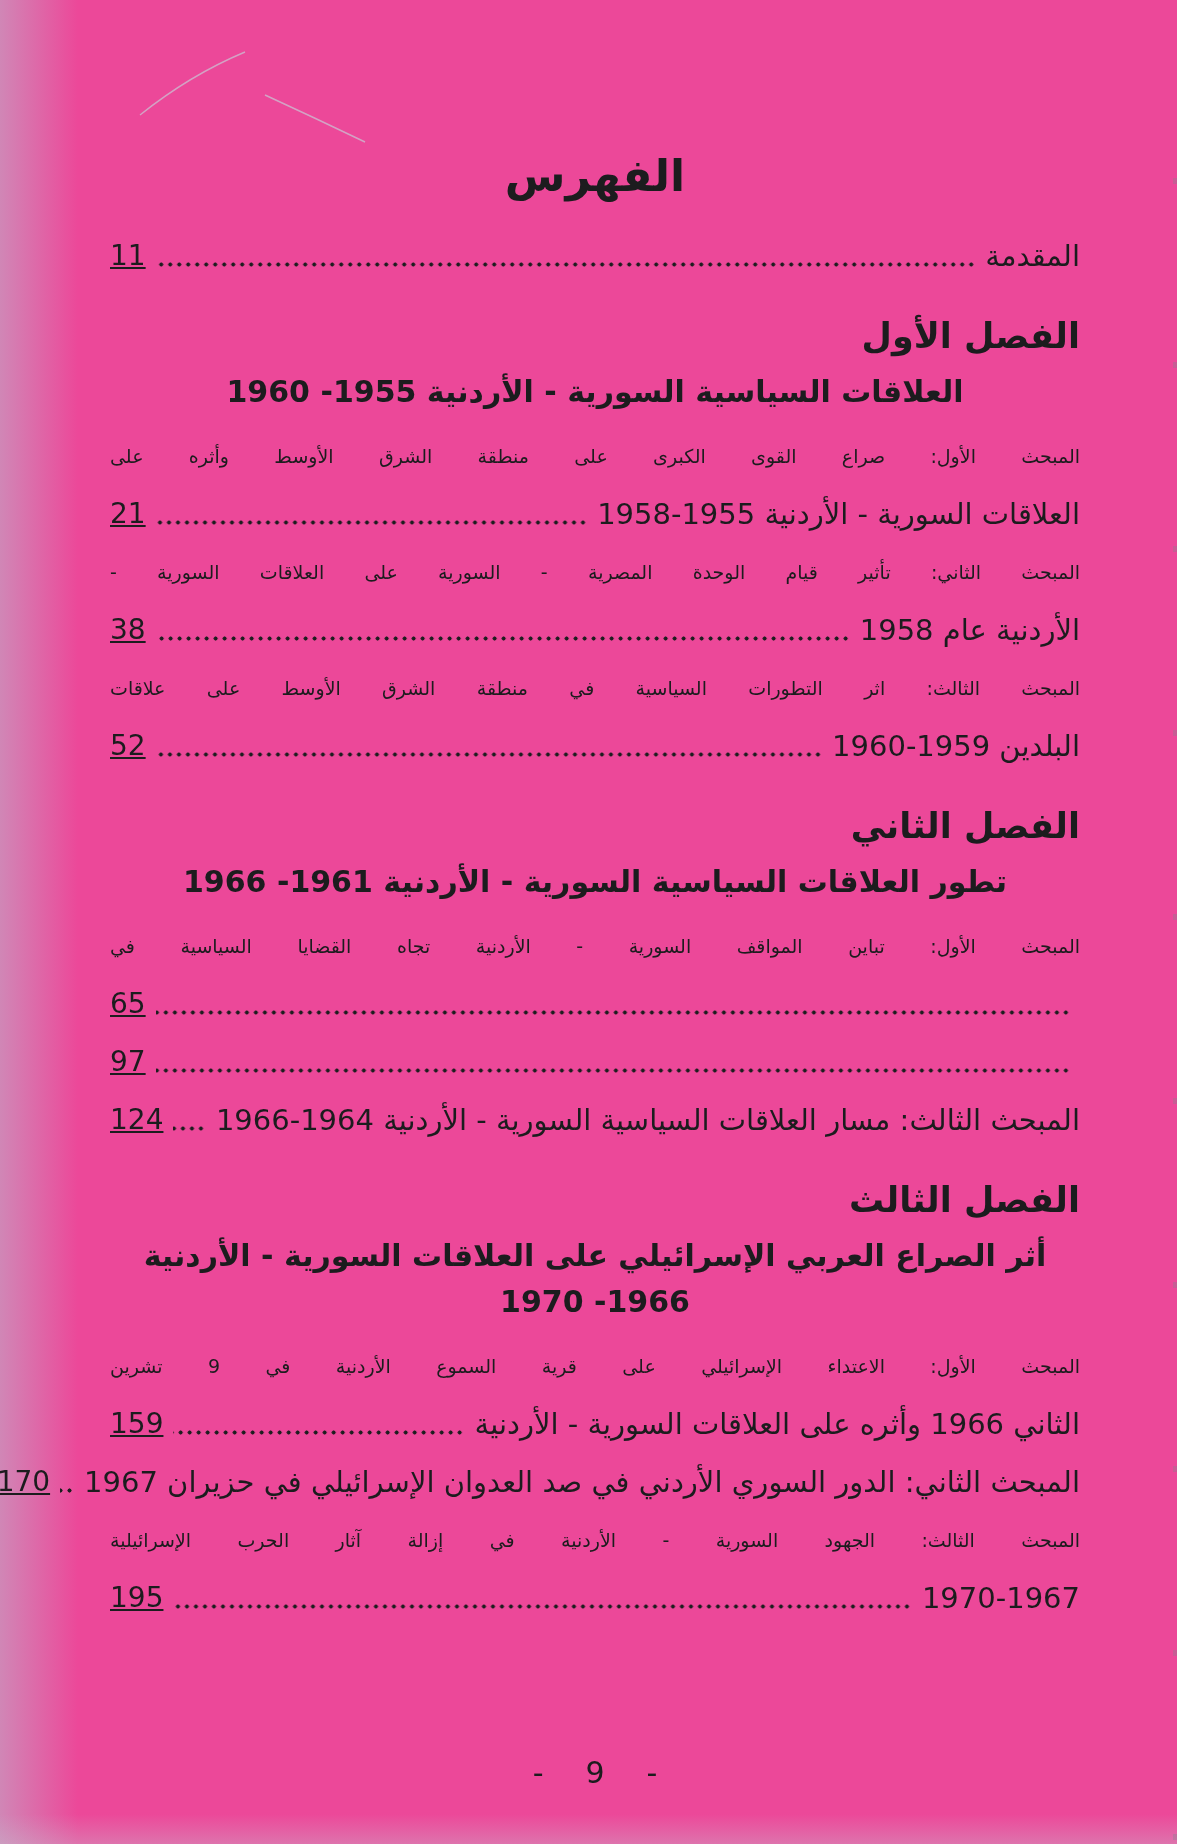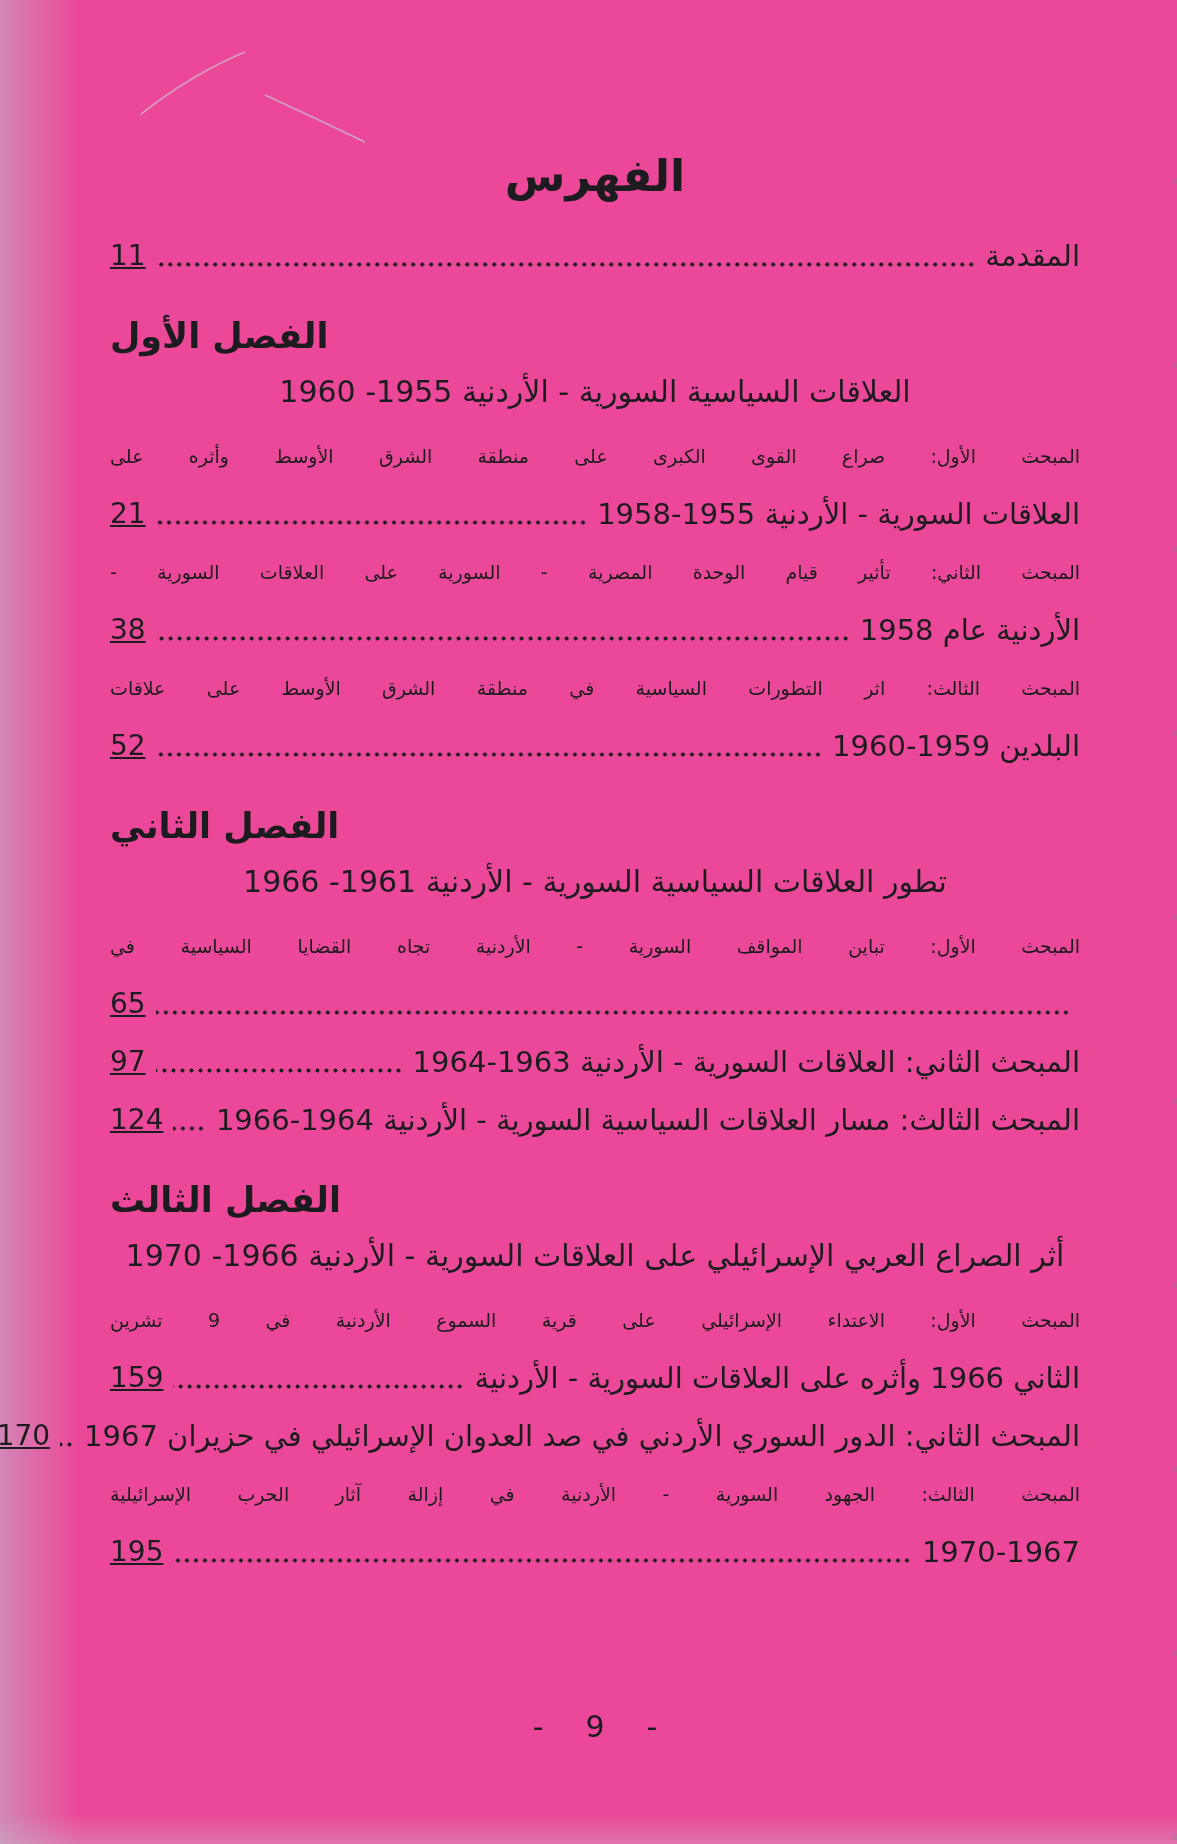--- a/index.html
+++ b/index.html
@@ -50,29 +50,29 @@
     font-size:28px;
     text-decoration:underline;
   }
   .toc-line-full{
     line-height:58px;
     font-size:19px;
     text-align:justify;
     text-align-last:justify;
   }
   .chapter-heading{
-    text-align:left;
+    text-align:right;
     font-weight:bold;
     font-size:35px;
     line-height:46px;
     margin:28px 0 10px 0;
   }
   .chapter-subtitle{
     text-align:center;
-    font-weight:normal;
+    font-weight:bold;
     font-size:30px;
     line-height:46px;
     margin:0 0 12px 0;
   }
   .footer{
     display:flex;
     justify-content:center;
     align-items:baseline;
     gap:42px;
     margin-top:128px;
@@ -163,21 +163,20 @@
     <div class="chapter-heading">الفصل الثاني</div>
     <div class="chapter-subtitle">تطور العلاقات السياسية السورية - الأردنية 1961-  1966</div>
 
     <div class="toc-line-full">المبحث الأول: تباين المواقف السورية - الأردنية تجاه القضايا السياسية في</div>
     <div class="toc-row">
       <span class="leader"></span>
       <span class="page-num">65</span>
     </div>
 
     <div class="toc-row">
-      <span class="toc-text">المبحث الثاني: العلاقات السورية - الأردنية 1963‏-‏1964</span>
       <span class="leader"></span>
       <span class="page-num">97</span>
     </div>
 
     <div class="toc-row">
       <span class="toc-text">المبحث الثالث: مسار العلاقات السياسية السورية - الأردنية 1964‏-‏1966</span>
       <span class="leader"></span>
       <span class="page-num">124</span>
     </div>
 

